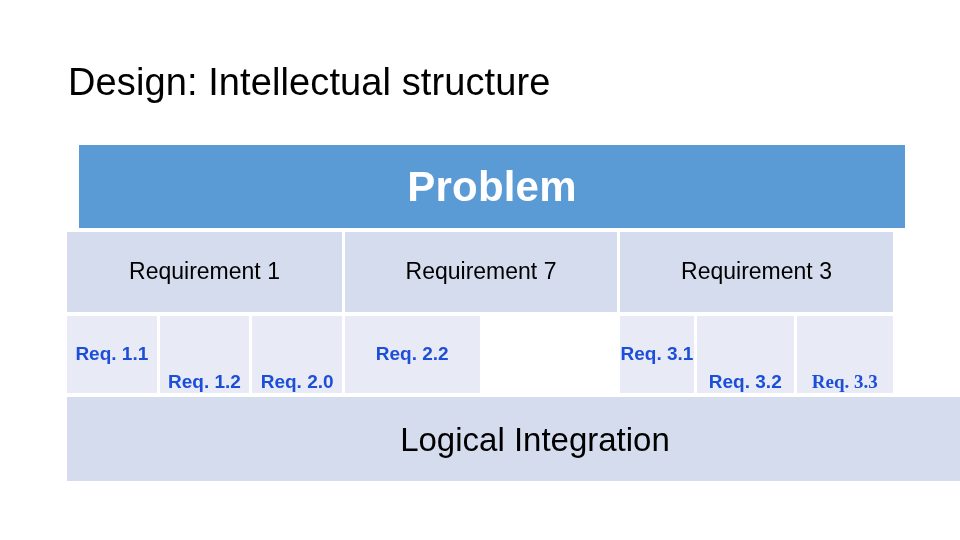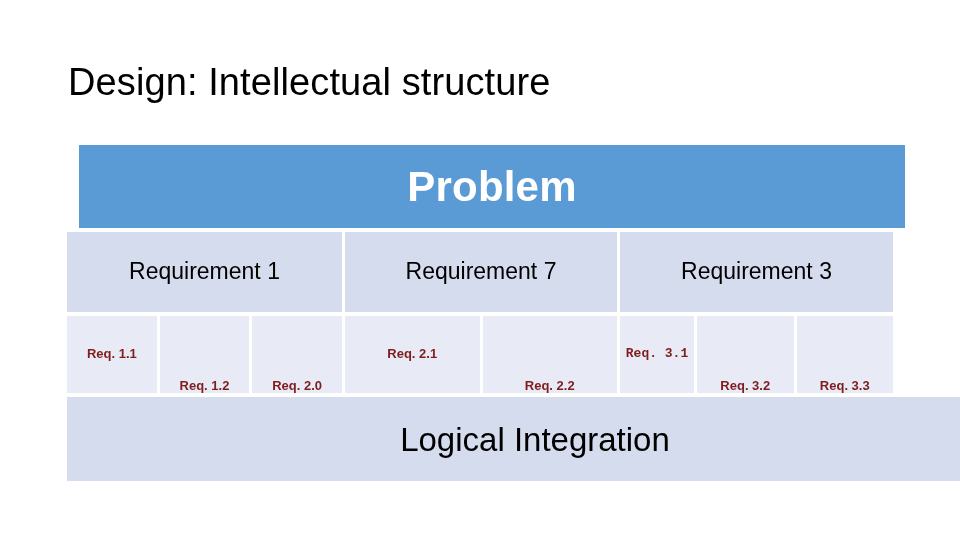--- a/index.html
+++ b/index.html
@@ -116,23 +116,23 @@
     align-items: center;
     justify-content: center;
     box-sizing: border-box;
     height: 100%;
   }
   .subreq-cell + .subreq-cell {
     margin-left: 3px;
     align-items: flex-end;
   }
   .subreq-cell .subreq-label {
-    font-size: 13px;
+    font-size: 19px;
     font-weight: 700;
-    color: #7f1d1d;
+    color: #1d4ed8;
     line-height: 1.1;
     white-space: nowrap;
   }
 
   
   #integration-band {
     position: absolute;
     left: 0;
     top: 252px;
     width: 936px;
@@ -188,35 +188,32 @@
         <div class="subreq-cell" style="width:89.66px;">
           <span class="subreq-label">Req. 1.2</span>
         </div>
         <div class="subreq-cell" style="width:89.67px;">
           <span class="subreq-label">Req. 2.0</span>
         </div>
       </div>
 
       <div class="subreq-group" style="width:272px;">
         <div class="subreq-cell" style="width:134.5px;">
-          <span class="subreq-label">Req. 2.1</span>
-        </div>
-        <div class="subreq-cell" style="width:134.5px;">
           <span class="subreq-label">Req. 2.2</span>
         </div>
       </div>
 
       <div class="subreq-group" style="width:273px;">
-        <div class="subreq-cell" style="width:79px;font-family:Liberation Mono, monospace;">
+        <div class="subreq-cell" style="width:79px;">
           <span class="subreq-label">Req. 3.1</span>
         </div>
         <div class="subreq-cell" style="width:103px;">
           <span class="subreq-label">Req. 3.2</span>
         </div>
-        <div class="subreq-cell" style="width:103px;">
+        <div class="subreq-cell" style="width:103px;font-family:Liberation Serif, serif;">
           <span class="subreq-label">Req. 3.3</span>
         </div>
       </div>
 
     </div>
 
     <div id="integration-band">
       <span class="band-label">Logical Integration</span>
     </div>
 

